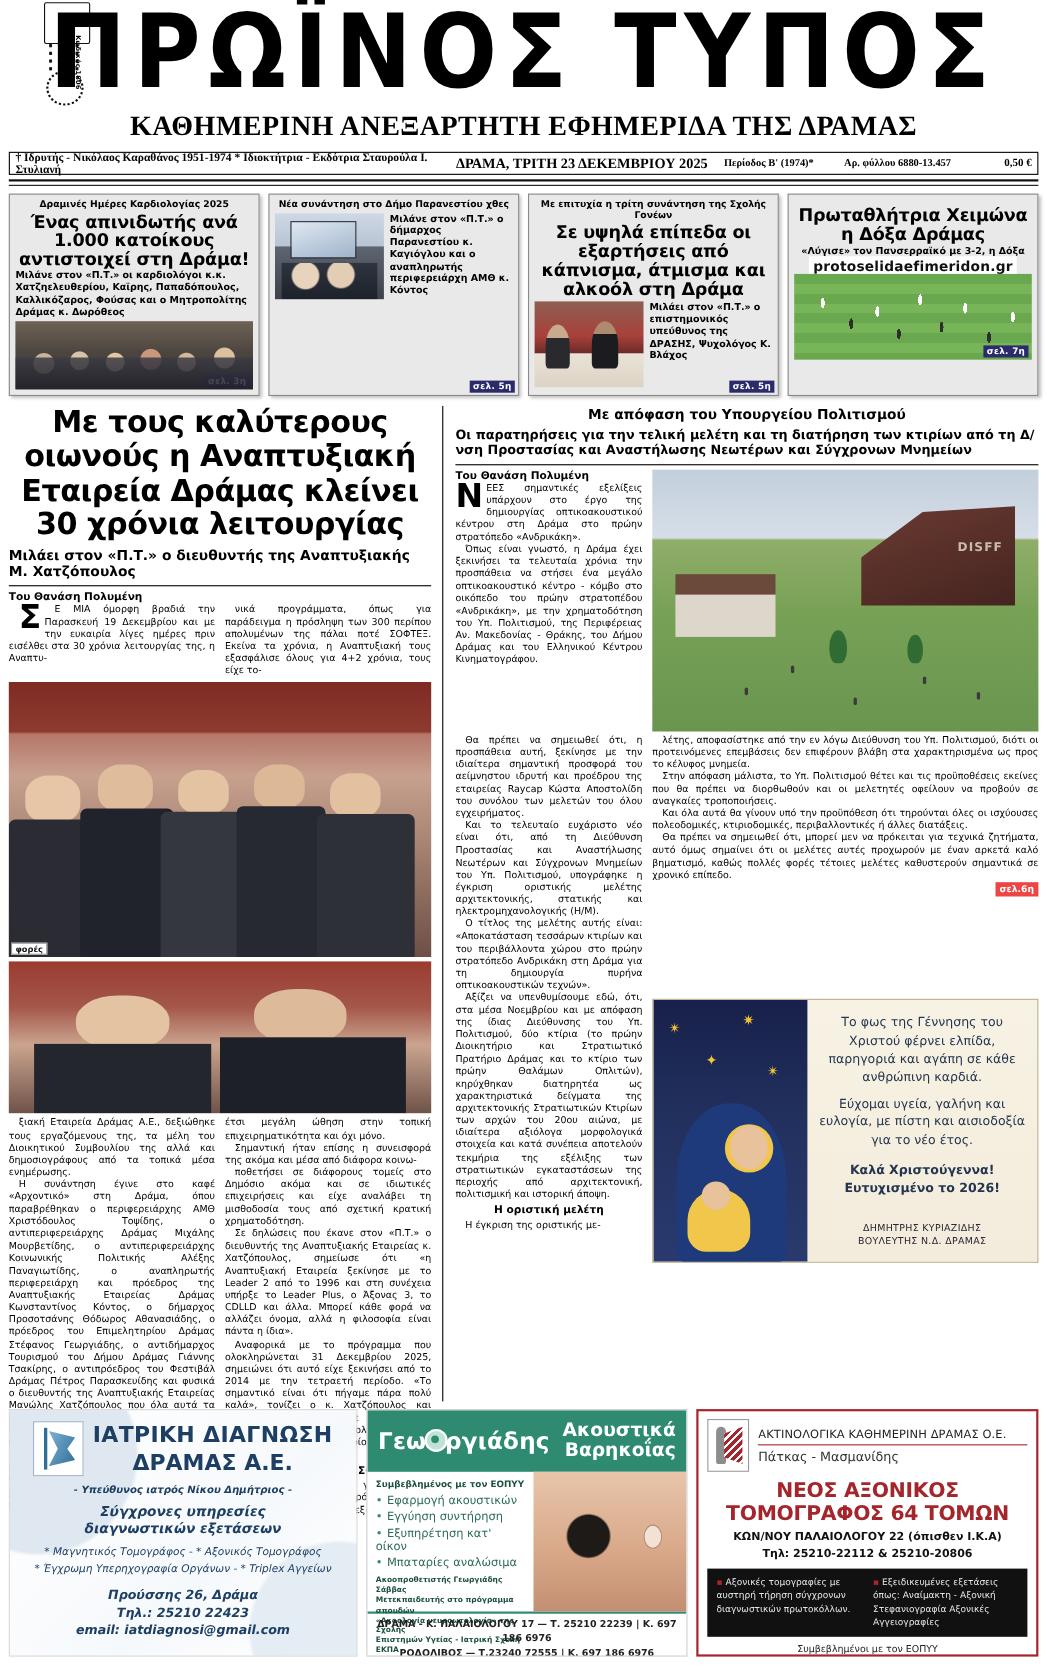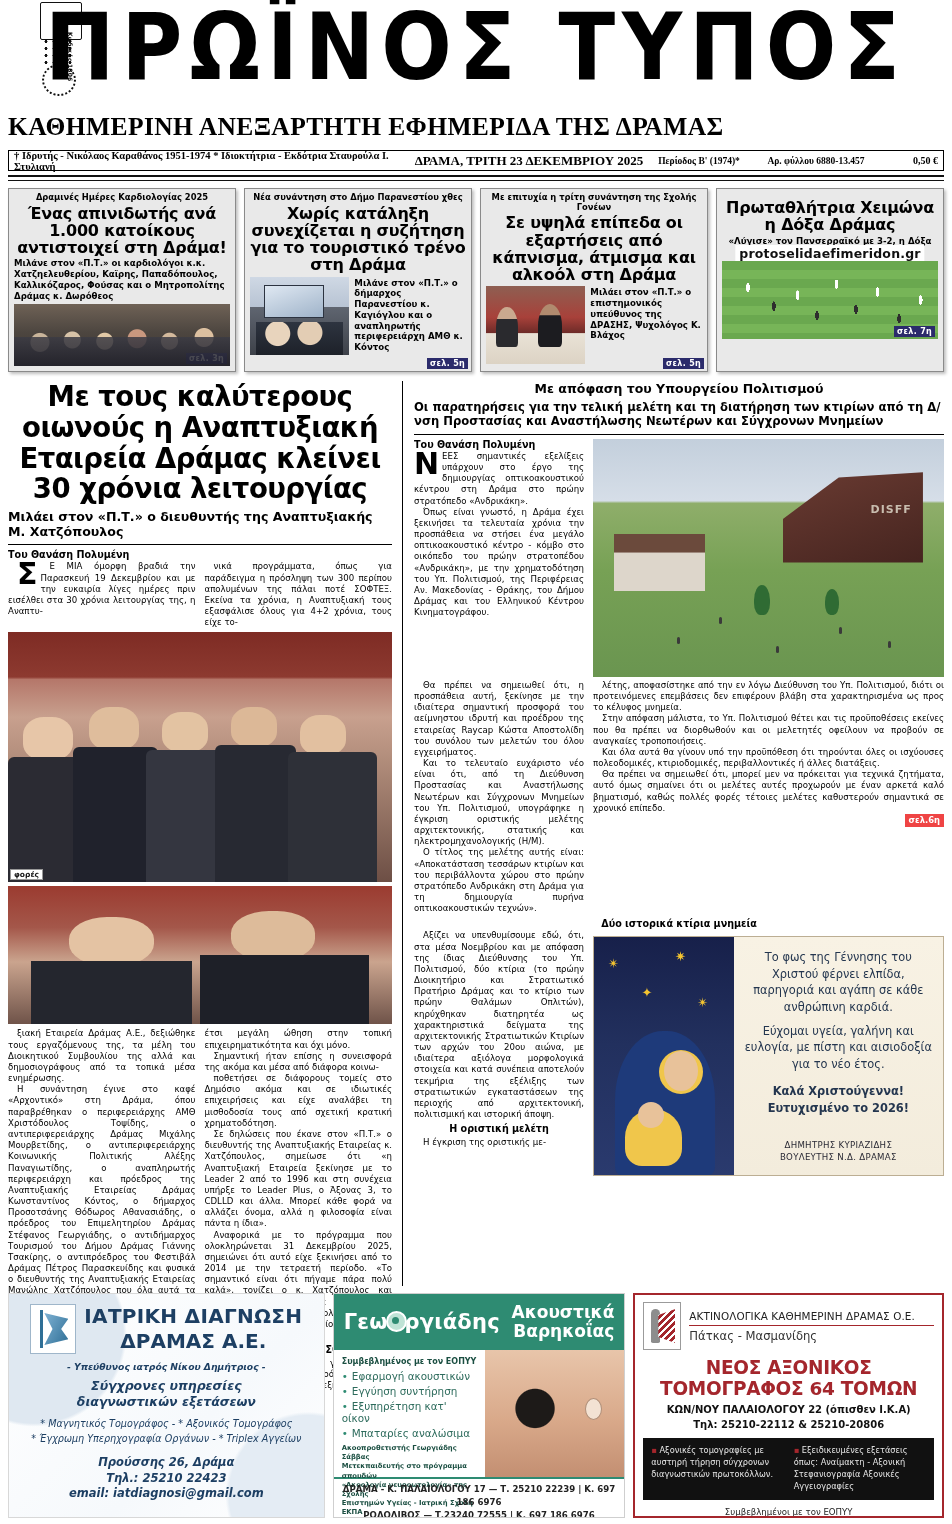--- a/index.html
+++ b/index.html
@@ -36,22 +36,22 @@
     position:absolute;left:42px;top:30px;font-size:6px;letter-spacing:.2px;
     transform:rotate(90deg);transform-origin:left top;white-space:nowrap;font-weight:bold;
   }
   .paper-title{
     font-family:"DejaVu Sans","Liberation Sans",sans-serif;
     font-weight:bold;font-size:83px;letter-spacing:7px;line-height:.95;
     -webkit-text-stroke:0px #000;white-space:nowrap;
     transform:scaleY(1.12);
   }
   .subtitle{
-    font-family:"Liberation Serif","DejaVu Serif",serif;
-    font-weight:bold;font-size:25.5px;letter-spacing:.4px;margin-top:16px;
+    text-align:center;font-family:"Liberation Serif","DejaVu Serif",serif;
+    font-weight:bold;font-size:25.5px;letter-spacing:.4px;margin-top:4px;
   }
   .inforow{
     margin-top:8px;border:1px solid #000;height:21px;display:flex;align-items:center;
     font-family:"Liberation Serif","DejaVu Serif",serif;font-weight:bold;font-size:10.5px;
     padding:0 5px;box-sizing:border-box;
   }
   .inforow .c1{flex:0 0 400px;}
   .inforow .c2{flex:0 0 230px;text-align:center;font-size:13px;}
   .inforow .c3{flex:0 0 110px;text-align:center;font-size:9.5px;}
   .inforow .c4{flex:1;text-align:center;font-size:9.5px;}
@@ -346,21 +346,20 @@
       <div class="sub">Μιλάνε στον «Π.Τ.» οι καρδιολόγοι κ.κ. Χατζηελευθερίου, Καϊρης, Παπαδόπουλος, Καλλικόζαρος, Φούσας και ο Μητροπολίτης Δράμας κ. Δωρόθεος</div>
       <div class="media">
         <div class="photo ph-crowd" style="width:100%;height:62px;">
           <span class="pg">σελ. 3η</span>
         </div>
       </div>
     </div>
 
     <div class="teaser">
       <div class="kicker">Νέα συνάντηση στο Δήμο Παρανεστίου χθες</div>
-      <h3>Χωρίς κατάληξη συνεχίζεται η συζήτηση για το τουριστικό τρένο στη Δράμα</h3>
       <div class="media">
         <div class="photo ph-meeting" style="width:46%;height:78px;"></div>
         <div class="sub" style="flex:1;">Μιλάνε στον «Π.Τ.» ο δήμαρχος Παρανεστίου κ. Καγιόγλου και ο αναπληρωτής περιφερειάρχη ΑΜΘ κ. Κόντος</div>
       </div>
       <span class="pg">σελ. 5η</span>
     </div>
 
     <div class="teaser">
       <div class="kicker">Με επιτυχία η τρίτη συνάντηση της Σχολής Γονέων</div>
       <h3>Σε υψηλά επίπεδα οι εξαρτήσεις από κάπνισμα, άτμισμα και αλκοόλ στη Δράμα</h3>
@@ -467,21 +466,20 @@
         </div>
         <div style="flex:1;font-size:8.6px;line-height:1.3;text-align:justify;">
           <p style="margin:0;text-indent:9px;">λέτης, αποφασίστηκε από την εν λόγω Διεύθυνση του Υπ. Πολιτισμού, διότι οι προτεινόμενες επεμβάσεις δεν επιφέρουν βλάβη στα χαρακτηρισμένα ως προς το κέλυφος μνημεία.</p>
           <p style="margin:0;text-indent:9px;">Στην απόφαση μάλιστα, το Υπ. Πολιτισμού θέτει και τις προϋποθέσεις εκείνες που θα πρέπει να διορθωθούν και οι μελετητές οφείλουν να προβούν σε αναγκαίες τροποποιήσεις.</p>
           <p style="margin:0;text-indent:9px;">Και όλα αυτά θα γίνουν υπό την προϋπόθεση ότι τηρούνται όλες οι ισχύουσες πολεοδομικές, κτιριοδομικές, περιβαλλοντικές ή άλλες διατάξεις.</p>
           <p style="margin:0;text-indent:9px;">Θα πρέπει να σημειωθεί ότι, μπορεί μεν να πρόκειται για τεχνικά ζητήματα, αυτό όμως σημαίνει ότι οι μελέτες αυτές προχωρούν με έναν αρκετά καλό βηματισμό, καθώς πολλές φορές τέτοιες μελέτες καθυστερούν σημαντικά σε χρονικό επίπεδο.</p>
           <span class="pgtag">σελ.6η</span>
         </div>
       </div>
 
-      <div class="subhead" style="margin-top:4px;">Δύο ιστορικά κτίρια μνημεία</div>
 
       <div style="display:flex;gap:9px;">
         <div style="flex:0 0 170px;font-size:8.6px;line-height:1.3;text-align:justify;">
           <p style="margin:0;text-indent:9px;">Αξίζει να υπενθυμίσουμε εδώ, ότι, στα μέσα Νοεμβρίου και με απόφαση της ίδιας Διεύθυνσης του Υπ. Πολιτισμού, δύο κτίρια (το πρώην Διοικητήριο και Στρατιωτικό Πρατήριο Δράμας και το κτίριο των πρώην Θαλάμων Οπλιτών), κηρύχθηκαν διατηρητέα ως χαρακτηριστικά δείγματα της αρχιτεκτονικής Στρατιωτικών Κτιρίων των αρχών του 20ου αιώνα, με ιδιαίτερα αξιόλογα μορφολογικά στοιχεία και κατά συνέπεια αποτελούν τεκμήρια της εξέλιξης των στρατιωτικών εγκαταστάσεων της περιοχής από αρχιτεκτονική, πολιτισμική και ιστορική άποψη.</p>
           <div class="subhead">Η οριστική μελέτη</div>
           <p style="margin:0;text-indent:9px;">Η έγκριση της οριστικής με-</p>
         </div>
         <div style="flex:1;">
           <div class="xmas">
             <div class="art">

